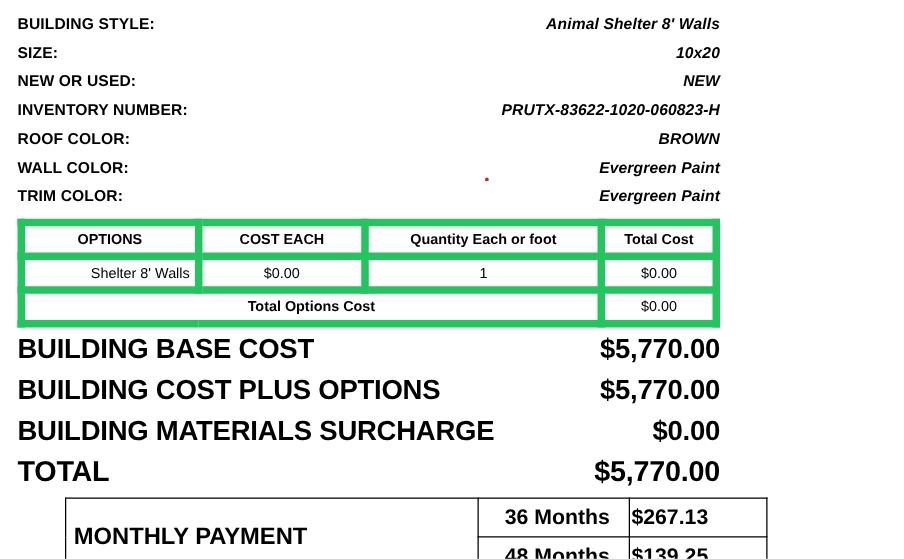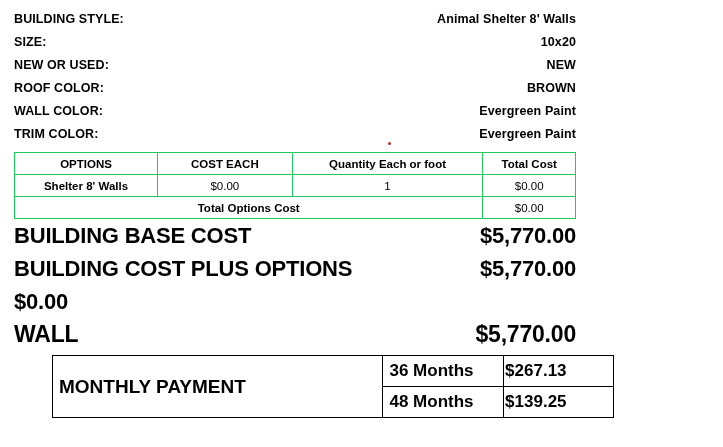--- a/index.html
+++ b/index.html
@@ -34,20 +34,21 @@
     letter-spacing: 0.1px;
     height: 23px;
     line-height: 23px;
   }
   .spec-label {
     white-space: nowrap;
   }
   .spec-value {
     white-space: nowrap;
     text-align: right;
+    font-style: italic;
   }
 
   
   .red-dot {
     position: absolute;
     left: 388px;
     top: 142px;
     width: 3px;
     height: 3px;
     background: #b03030;
@@ -59,31 +60,31 @@
     padding: 6px 14px 0 14px;
   }
   table.options {
     width: 100%;
     border-collapse: collapse;
     table-layout: fixed;
     font-size: 11.5px;
   }
   table.options th,
   table.options td {
-    border: 1px solid #22c55e;
+    border: 6px solid #22c55e;
     padding: 2px 4px;
     height: 17px;
     vertical-align: middle;
   }
   table.options th {
     font-weight: bold;
     text-align: center;
     font-size: 11.5px;
   }
-  td.c-opt { text-align: center; font-weight: bold; }
+  td.c-opt { text-align: right; }
   td.c-cost { text-align: center; }
   td.c-qty { text-align: center; }
   td.c-total { text-align: center; }
   td.total-label {
     text-align: center;
     font-weight: bold;
     font-size: 11.5px;
   }
   .col1 { width: 25.5%; }
   .col2 { width: 24%; }
@@ -128,20 +129,21 @@
     font-weight: bold;
     padding-left: 6px;
     width: 60%;
   }
   td.term {
     font-size: 17px;
     font-weight: bold;
     padding-left: 6px;
     height: 28px;
     width: 21%;
+    text-align: center;
   }
   td.term-amt {
     font-size: 17px;
     font-weight: bold;
     padding-right: 6px;
     width: 19%;
   }
 </style>
 </head>
 <body>
@@ -158,20 +160,24 @@
     <div class="spec-row">
       <span class="spec-label">SIZE:</span>
       <span class="spec-value">10x20</span>
     </div>
 
     <div class="spec-row">
       <span class="spec-label">NEW OR USED:</span>
       <span class="spec-value">NEW</span>
     </div>
 
+    <div class="spec-row">
+      <span class="spec-label">INVENTORY NUMBER:</span>
+      <span class="spec-value">PRUTX-83622-1020-060823-H</span>
+    </div>
 
     <div class="spec-row">
       <span class="spec-label">ROOF COLOR:</span>
       <span class="spec-value">BROWN</span>
     </div>
 
     <div class="spec-row">
       <span class="spec-label">WALL COLOR:</span>
       <span class="spec-value">Evergreen Paint</span>
     </div>
@@ -220,25 +226,26 @@
     <span>BUILDING BASE COST</span>
     <span class="amt">$5,770.00</span>
   </div>
 
   <div class="bigline">
     <span>BUILDING COST PLUS OPTIONS</span>
     <span class="amt">$5,770.00</span>
   </div>
 
   <div class="bigline">
+    <span>BUILDING MATERIALS SURCHARGE</span>
     <span class="amt">$0.00</span>
   </div>
 
   <div class="bigline total-line">
-    <span>WALL</span>
+    <span>TOTAL</span>
     <span class="amt">$5,770.00</span>
   </div>
 
   <div class="pay-wrap">
     <table class="payment">
       <tbody>
         <tr>
           <td class="pay-label" rowspan="2">MONTHLY PAYMENT</td>
           <td class="term">36 Months</td>
           <td class="term-amt">$267.13</td>

